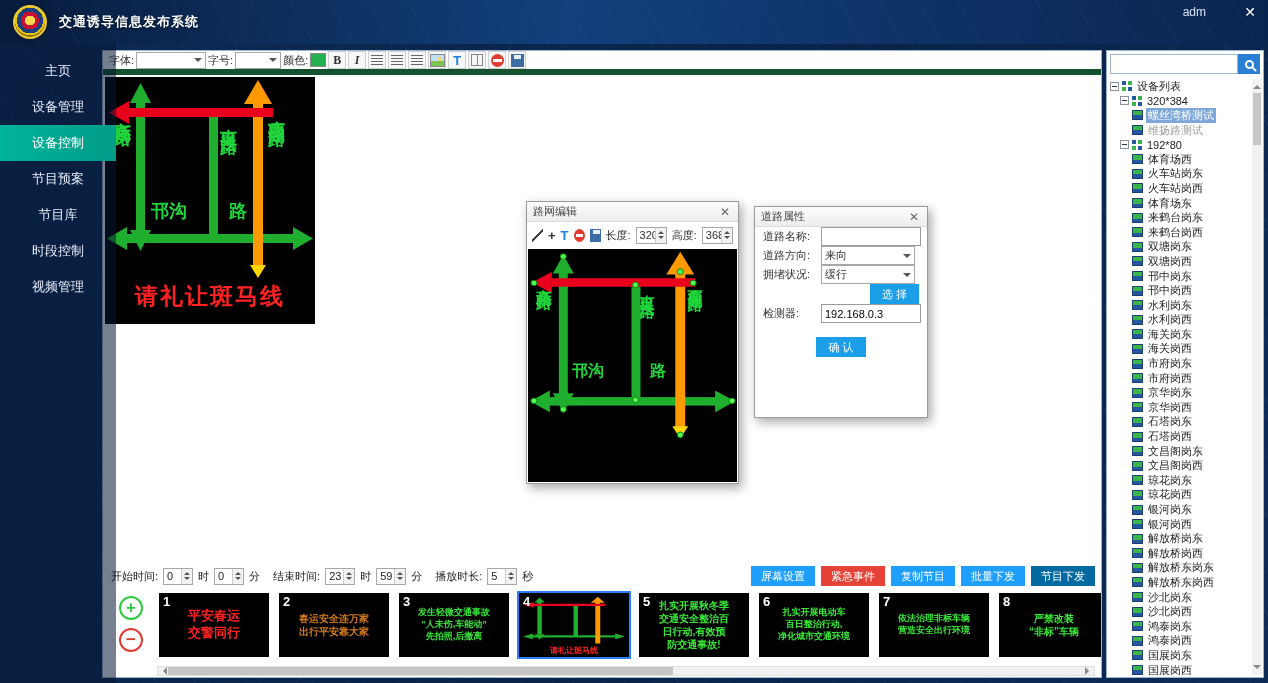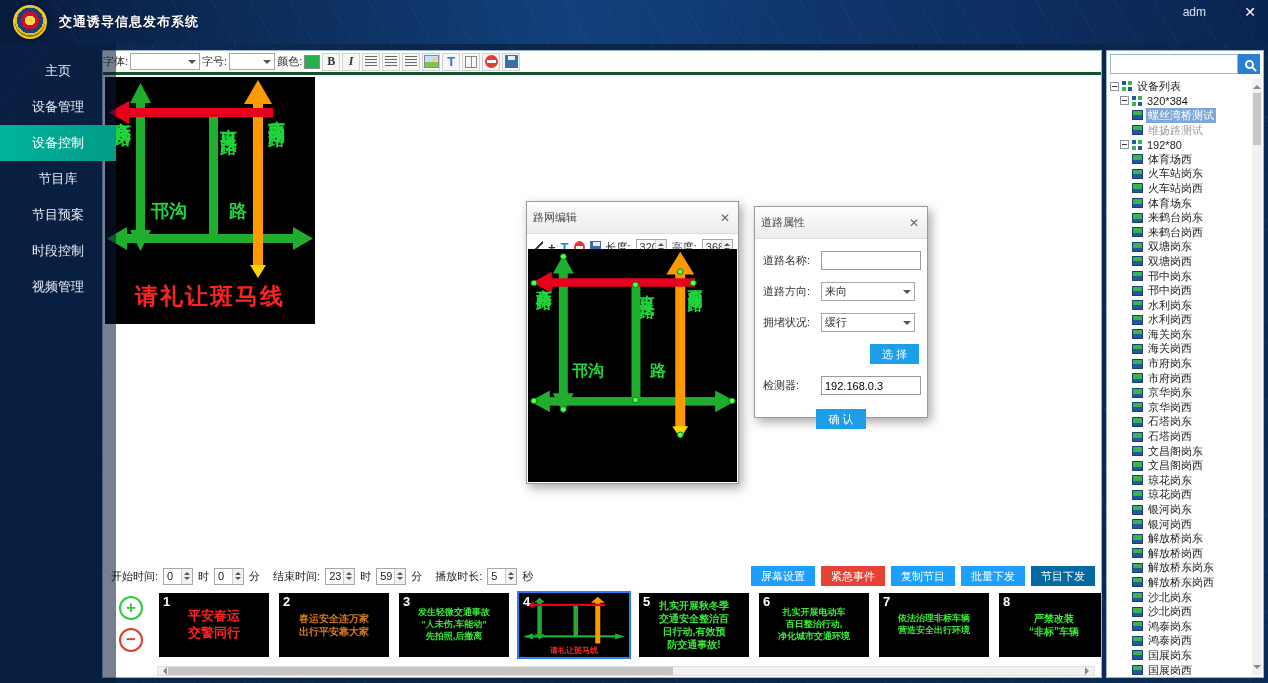--- a/index.html
+++ b/index.html
@@ -31,22 +31,22 @@
   
   .sidebar { position:absolute; left:0; top:44px; width:116px; bottom:0;
     background:rgba(7,24,52,.55); z-index:10; padding-top:9px; }
   .side-item { height:36px; line-height:36px; text-align:center; color:#e6edf8; font-size:13px; cursor:pointer; }
   .side-item.active { background:linear-gradient(90deg,#00b39c,#009c87); color:#fff; }
 
   
   .main { position:absolute; left:102px; top:50px; width:1000px; height:628px;
     background:#ffffff; border:1px solid #9db6d0; z-index:5; }
 
-  .toolbar { position:absolute; left:0; top:0; width:100%; height:24px; border-bottom:3px solid #14532d;
-    display:flex; align-items:center; gap:2px; padding-left:0; font-size:11px; color:#333; background:#fdfdfd; }
+  .toolbar { position:absolute; left:0; top:0; width:100%; height:24px; border-bottom:6px solid #14532d;
+    display:flex; align-items:center; gap:2px; padding-left:6px; font-size:11px; color:#333; background:#fdfdfd; }
   .fake-select { height:17px; border:1px solid #a7a7a7; background:#fff; display:inline-flex;
     align-items:center; justify-content:space-between; padding:0 3px; font-size:11px; }
   .w70{width:70px;} .w46{width:46px;} .w94{width:94px;}
   .caret { width:0; height:0; border:4px solid transparent; border-top-color:#555; margin-top:4px; flex:none; }
   .swatch { width:16px; height:14px; background:#22b14c; border:1px solid #8a8a8a; }
   .tbtn { min-width:18px; height:18px; border:1px solid #d0d0d0; background:#f7f7f7; display:inline-flex;
     align-items:center; justify-content:center; font-size:12px; cursor:pointer; }
   .bold-b { font-weight:bold; font-family:"Liberation Serif",serif; }
   .italic-i { font-style:italic; font-weight:bold; font-family:"Liberation Serif",serif; }
   .align-ico { width:12px; height:11px; background:repeating-linear-gradient(#666 0 1px, transparent 1px 3px); }
@@ -67,38 +67,38 @@
   
   .preview { position:absolute; left:2px; top:26px; width:210px; height:247px; background:#000; }
   .v-label { position:absolute; writing-mode:vertical-rl; text-orientation:upright;
     color:#20d53c; font-weight:bold; letter-spacing:3px; line-height:1; }
   .h-label { position:absolute; color:#20d53c; font-weight:bold; }
   .caption { position:absolute; left:0; right:0; text-align:center; color:#ff2222; font-weight:bold; letter-spacing:2px; }
 
   
   .dialog { position:absolute; background:#fff; border:1px solid #9a9a9a;
     box-shadow:3px 4px 10px rgba(0,0,0,.35); font-size:11px; color:#333; }
-  .dlg-title { height:32px; background:linear-gradient(#fdfdfd,#ececec); border-bottom:1px solid #dcdcdc;
+  .dlg-title { height:20px; background:linear-gradient(#fdfdfd,#ececec); border-bottom:1px solid #dcdcdc;
     display:flex; align-items:center; padding:0 6px; color:#444; }
   .dlg-close { margin-left:auto; cursor:pointer; color:#666; font-size:12px; width:14px; text-align:center; }
 
   #road-editor { left:423px; top:150px; width:213px; height:283px; z-index:8; }
   .ed-toolbar { height:26px; display:flex; align-items:center; gap:5px; padding:0 5px; }
   .ed-canvas { position:absolute; left:1px; top:47px; width:209px; height:233px; background:#000; }
   .spin { height:17px; border:1px solid #a7a7a7; display:inline-flex; align-items:center;
     padding-left:3px; background:#fff; position:relative; }
   .spin-w34{ width:36px; } .spin-w30{ width:30px; }
   .spin .arrows { position:absolute; right:0; top:0; bottom:0; width:11px; border-left:1px solid #ccc;
     display:flex; flex-direction:column; align-items:center; justify-content:center; background:#f2f2f2; }
   .spin i { display:block; width:0; height:0; border:3px solid transparent; }
   .spin i.up { border-bottom-color:#555; margin-bottom:1px; }
   .spin i.dn { border-top-color:#555; margin-top:1px; }
 
   #road-props { left:651px; top:155px; width:174px; height:212px; z-index:9; }
-  .prop-row { display:flex; align-items:center; margin:12px 8px 0 8px; }
+  .prop-row { display:flex; align-items:center; margin:0 8px 0 8px; }
   .prop-row label { width:58px; flex:none; }
   .text-input { width:100px; height:19px; border:1px solid #9a9a9a; font-size:11px; padding:0 3px;
     font-family:"Liberation Sans",sans-serif; }
   .blue-btn { background:#1c9fe8; color:#fff; border:none; height:20px; padding:0 12px;
     font-size:11px; cursor:pointer; font-family:"Liberation Sans",sans-serif; }
   .row-right { justify-content:flex-end; }
   .row-center { justify-content:center; margin-top:14px; }
 
   
   .timebar { position:absolute; left:0; top:513px; width:100%; height:24px; display:flex;
@@ -189,25 +189,25 @@
 
       <div class="side-item">
         <span>设备管理</span>
       </div>
 
       <div class="side-item active">
         <span>设备控制</span>
       </div>
 
       <div class="side-item">
+        <span>节目预案</span>
+      </div>
+
+      <div class="side-item">
         <span>节目库</span>
-      </div>
-
-      <div class="side-item">
-        <span>节目预案</span>
       </div>
 
       <div class="side-item">
         <span>时段控制</span>
       </div>
 
       <div class="side-item">
         <span>视频管理</span>
       </div>
 

